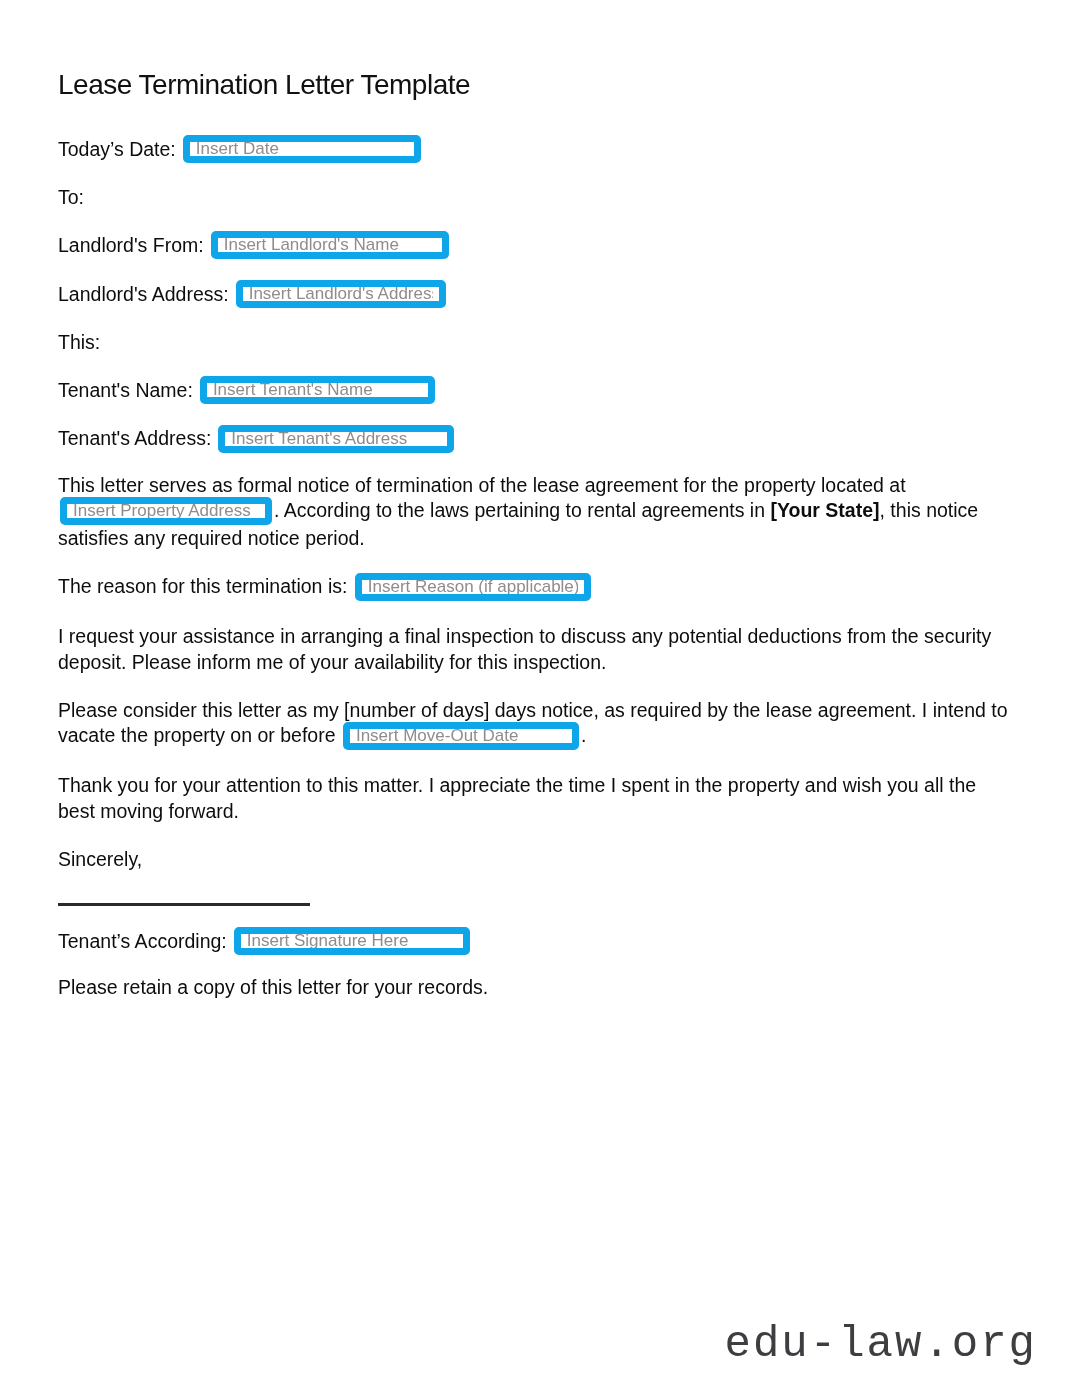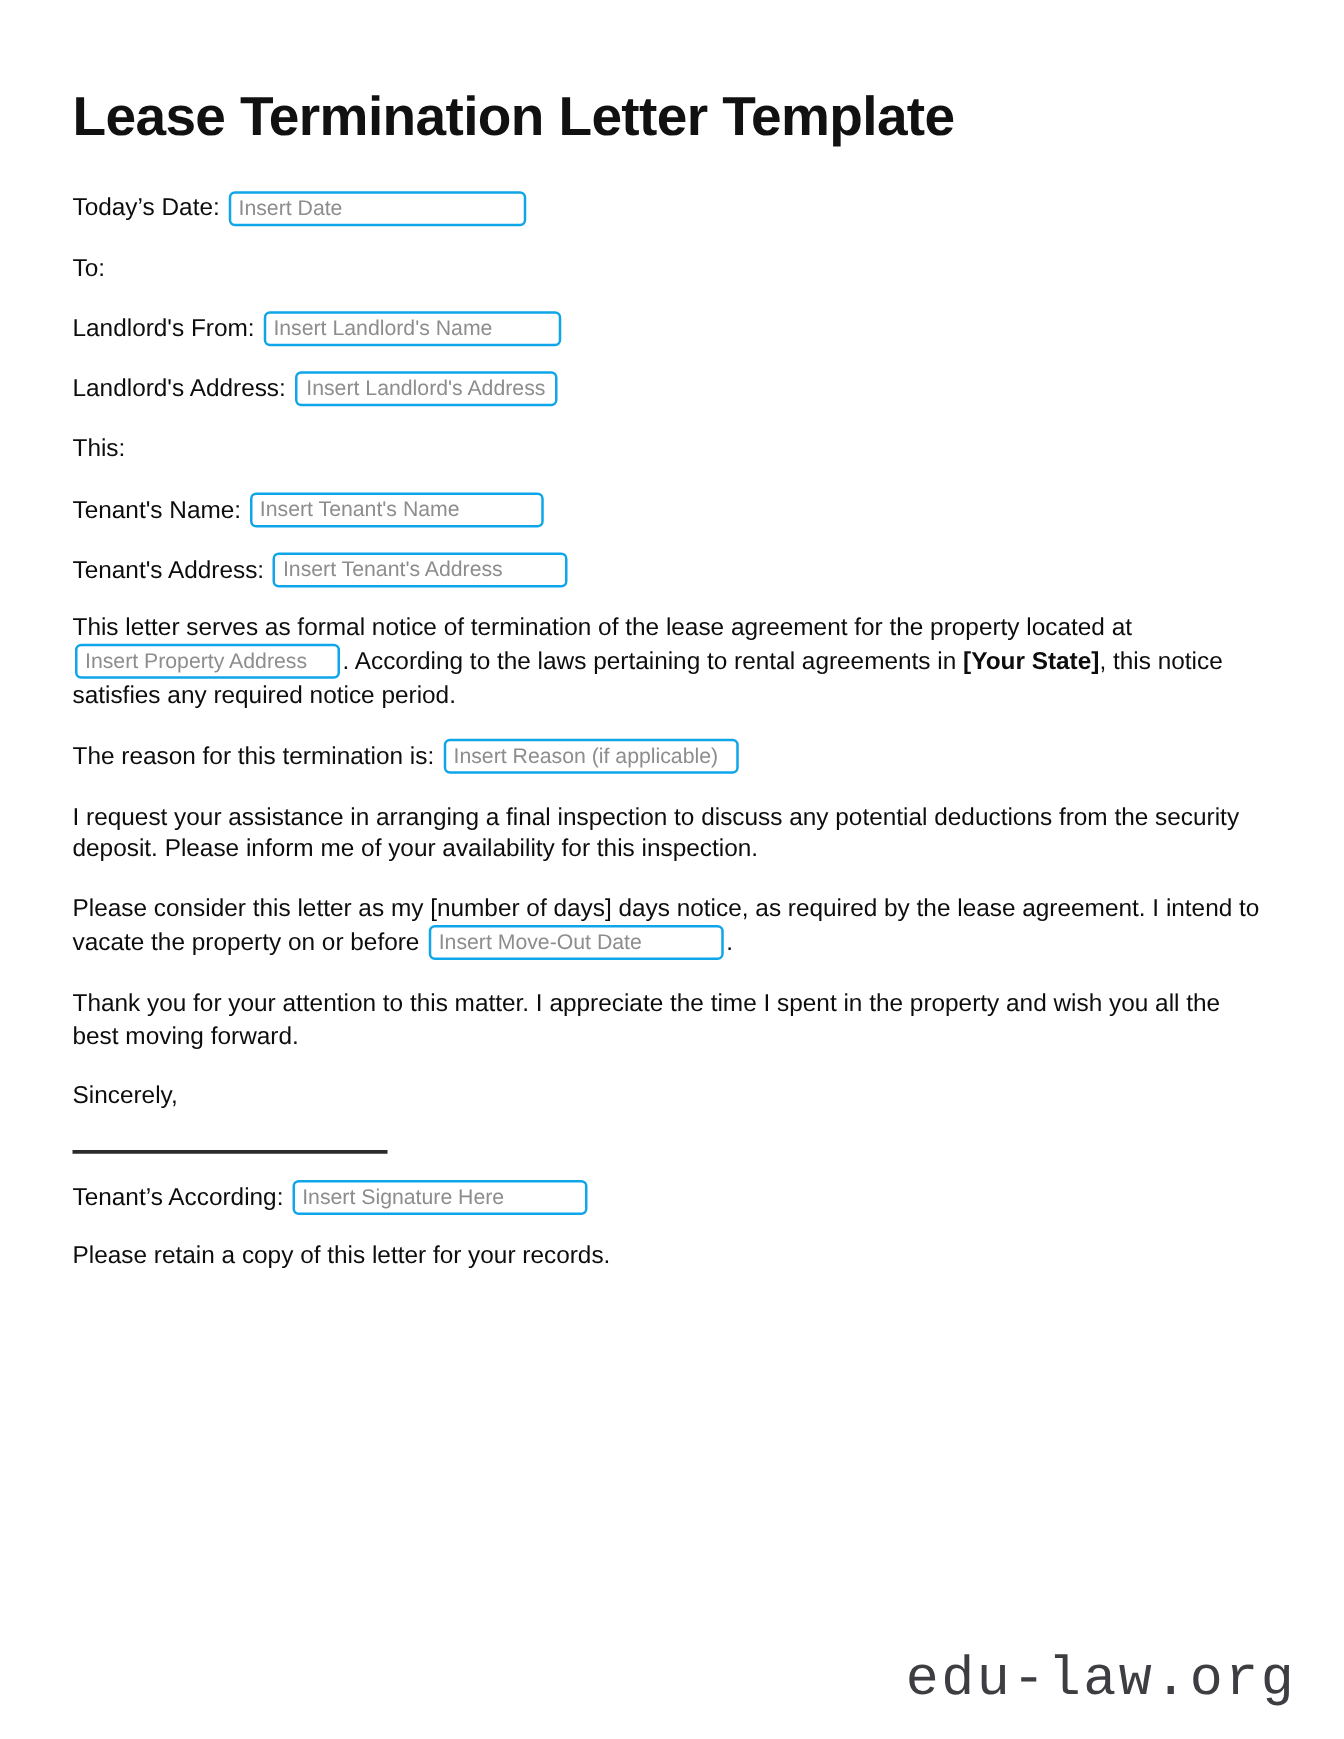--- a/index.html
+++ b/index.html
@@ -18,22 +18,22 @@
   }
   .page {
     position: relative;
     width: 1075px;
     height: 1391px;
     box-sizing: border-box;
     padding: 58px 58px 0 58px;
     background: #ffffff;
   }
   h1.doc-title {
-    font-size: 44px;
-    font-weight: bold;
+    font-size: 28px;
+    font-weight: normal;
     letter-spacing: -0.5px;
     margin: 12px 0 34px 0;
     line-height: 1.1;
     color: #111111;
   }
   .field-row {
     display: flex;
     align-items: center;
     margin-bottom: 20px;
     font-size: 19.5px;
@@ -48,21 +48,21 @@
     font-size: 19.5px;
     margin-bottom: 20px;
     line-height: 1.45;
     color: #0d0d0d;
   }
   input.tpl-input {
     font-family: "Liberation Sans", sans-serif;
     font-size: 17px;
     color: #111111;
     background: #ffffff;
-    border: 2px solid #0ea5e9;
+    border: 7px solid #0ea5e9;
     border-radius: 5px;
     padding: 3px 6px;
     box-sizing: border-box;
     height: 28px;
     outline: none;
   }
   input.tpl-input::placeholder {
     color: #8d8d8d;
     opacity: 1;
   }

